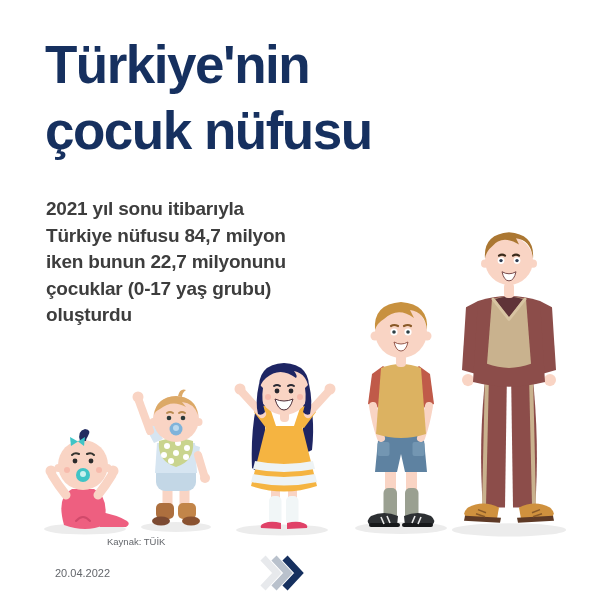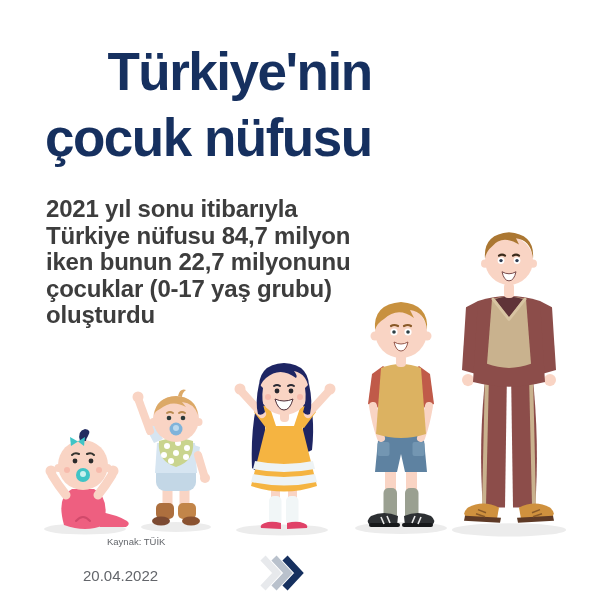--- a/index.html
+++ b/index.html
@@ -1,33 +1,32 @@
 <!DOCTYPE html>
 <html style="--navy: #16305f; --body-text: #3d3d3d;"><head>
 <meta charset="utf-8">
 <style>
   html,body{margin:0;padding:0;background:#fff;}
   .canvas{
     position:relative;width:600px;height:600px;background:#fff;
     font-family:"Liberation Sans",sans-serif;overflow:hidden;
   }
   .title{
-    position:absolute;left:45px;top:39px;
+    position:absolute;left:45px;top:32px;
     color:var(--navy,#16305f);font-weight:800;font-size:53px;line-height:66px;
     letter-spacing:-1.5px;
-    text-align:right;
   }
   .intro{
     position:absolute;left:46px;top:196px;
-    color:var(--body-text,#3d3d3d);font-weight:700;font-size:24px;line-height:26.5px;
+    color:var(--body-text,#3d3d3d);font-weight:700;font-size:19px;line-height:26.5px;
     white-space:pre-line;letter-spacing:-0.2px;
   }
   .fig{position:absolute;}
   .fig svg{display:block;width:100%;height:100%;}
-  .footer-date{position:absolute;left:55px;top:567px;font-size:15px;color:#63666b;margin-left:28px;}
+  .footer-date{position:absolute;left:55px;top:567px;font-size:11px;color:#63666b;}
   .footer-source{position:absolute;left:107px;top:536px;font-size:9.5px;color:#63666b;}
   .chevrons{position:absolute;left:260px;top:555px;width:48px;height:36px;}
   .logo{position:absolute;left:544px;top:550px;width:38px;height:38px;}
 </style>
 </head>
 <body>
 
 <div class="canvas">
 
   <div class="title">

